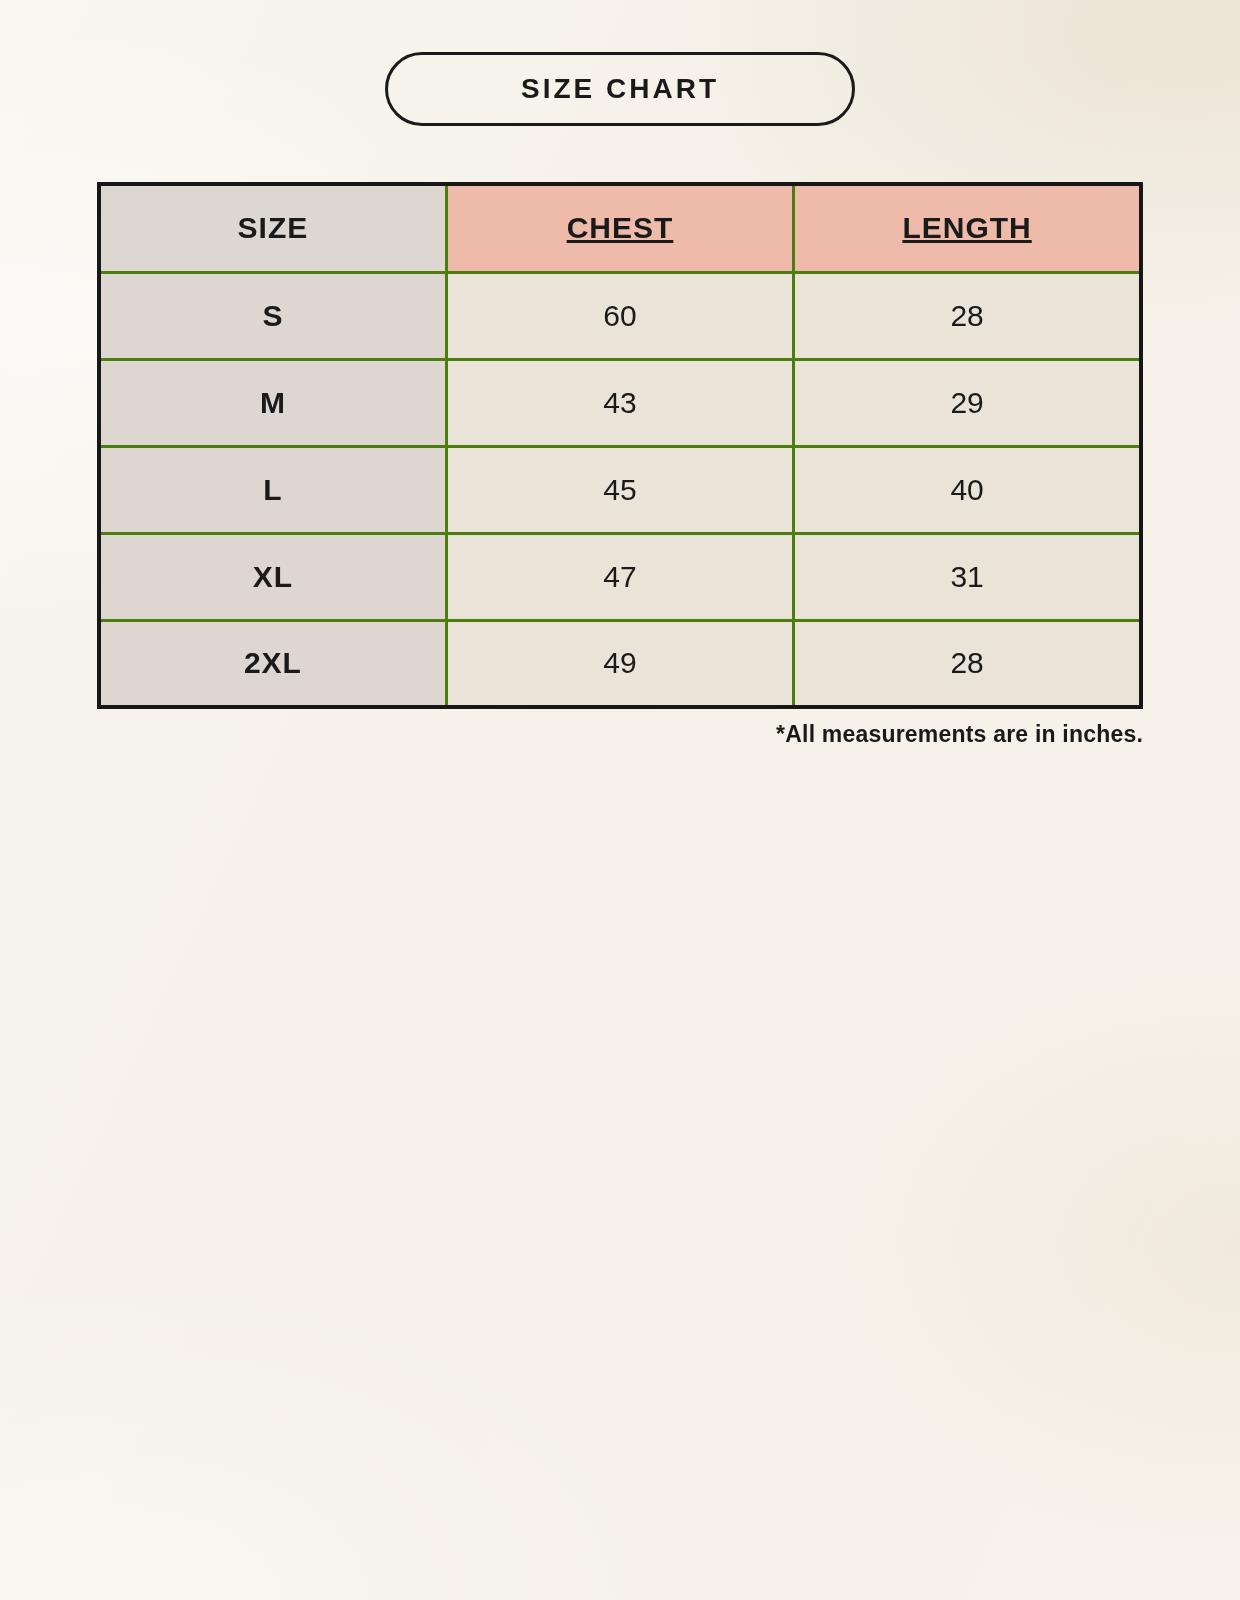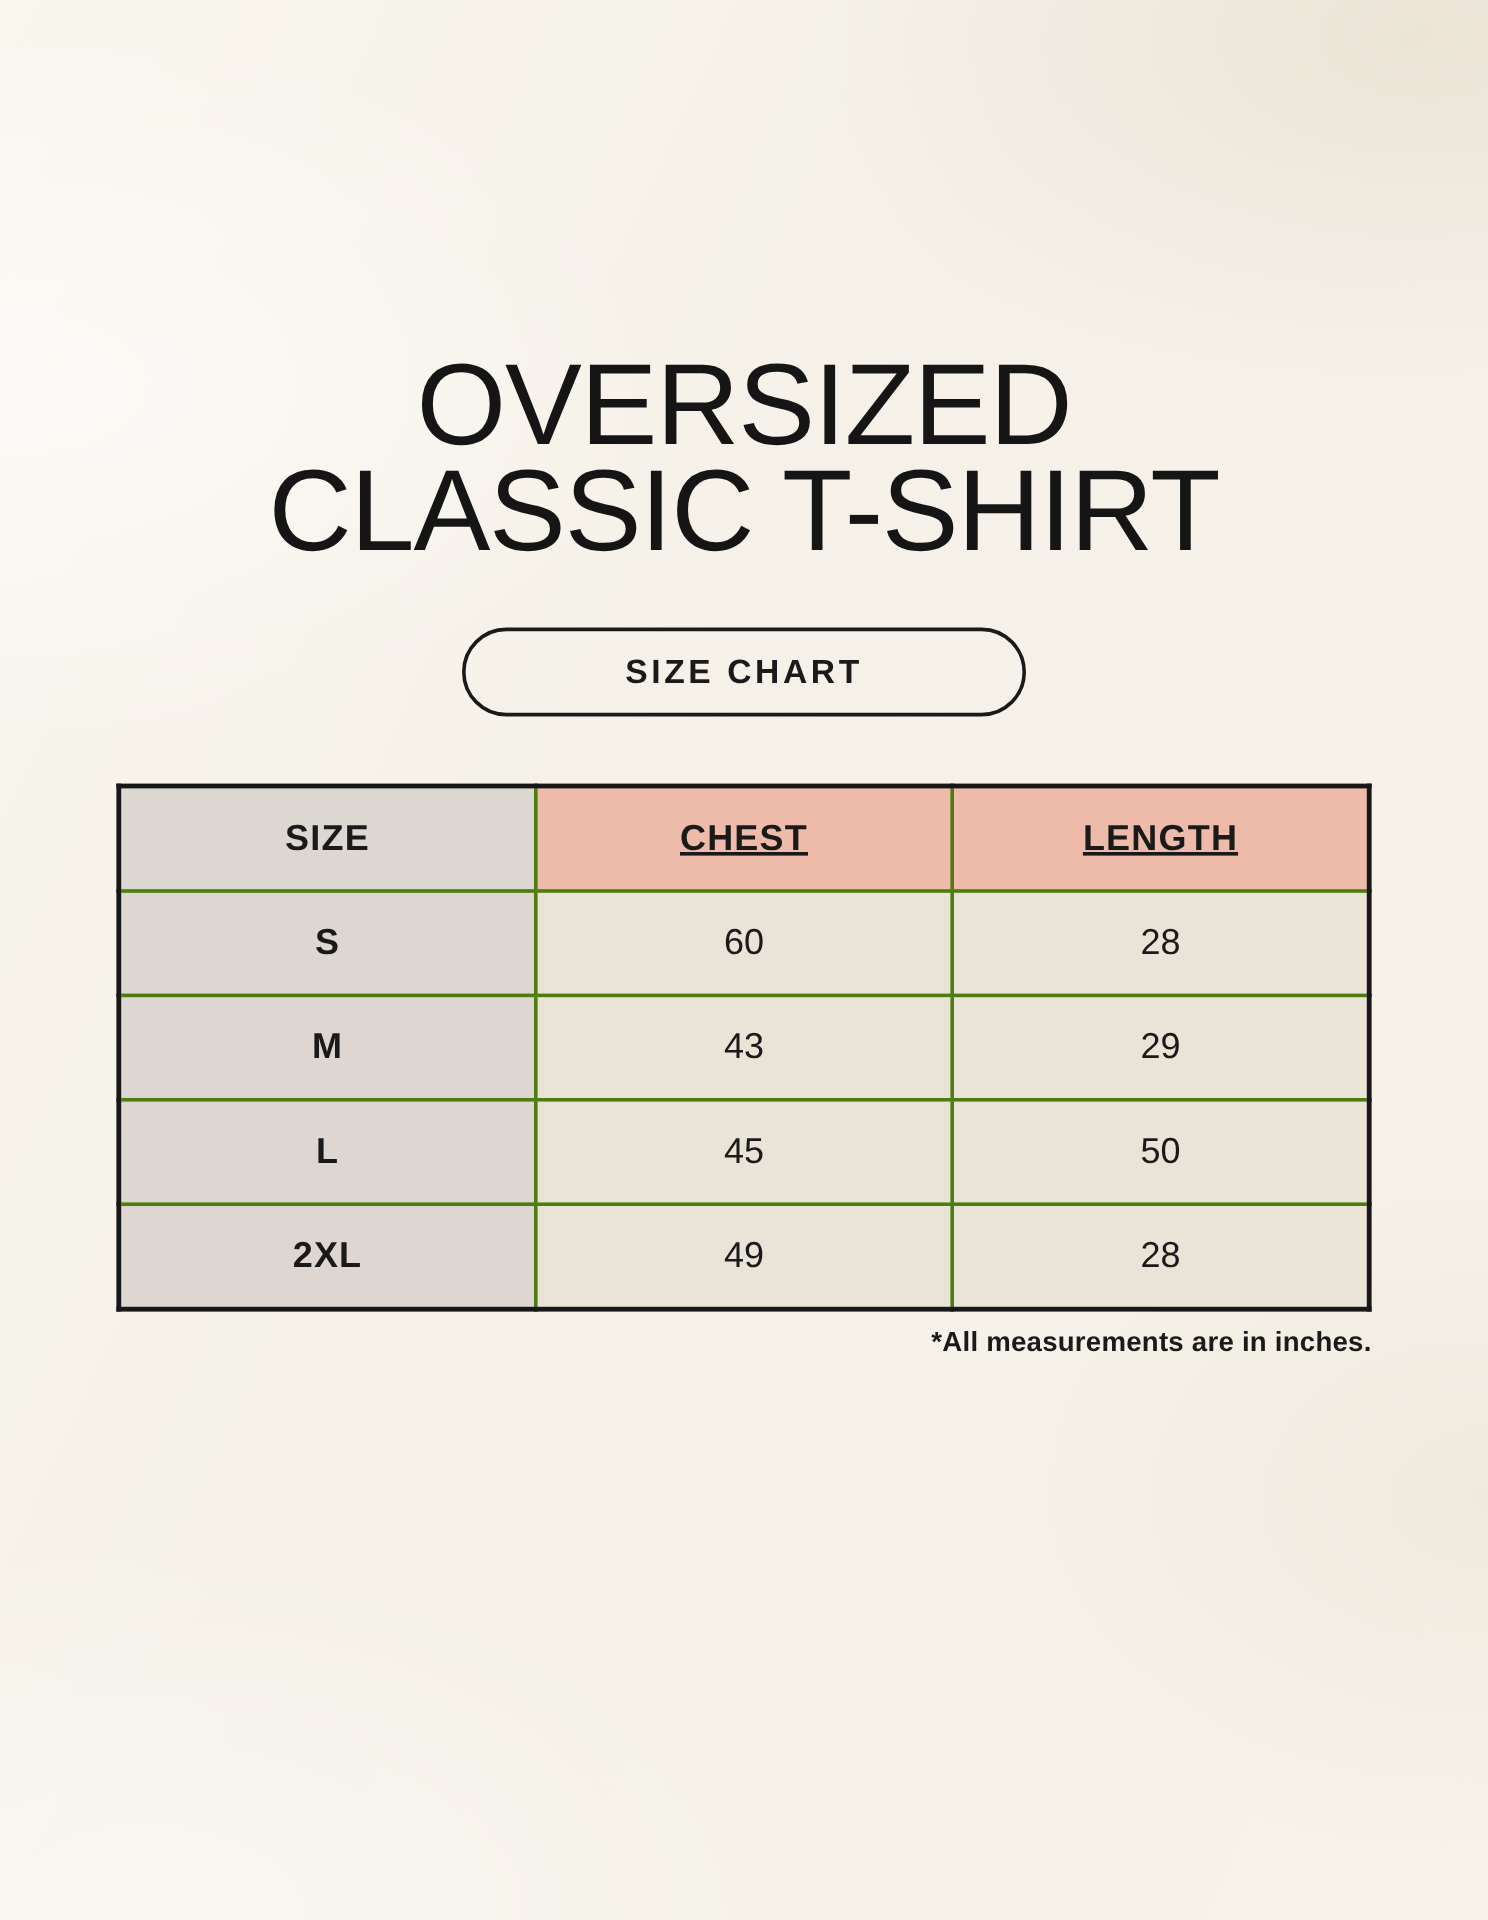--- a/index.html
+++ b/index.html
@@ -92,24 +92,20 @@
     font-weight: 700;
     letter-spacing: 0.2px;
     color: #1a1a1a;
   }
 </style>
 </head>
 <body>
 
 <div class="page">
 
-  <h1 class="title">
-    <span>OVERSIZED</span><br>
-    <span>CLASSIC T-SHIRT</span>
-  </h1>
 
   <div class="pill-row">
     <div class="pill">
       <span>SIZE CHART</span>
     </div>
   </div>
 
   <table class="size-table">
     <thead>
       <tr>
@@ -125,21 +121,26 @@
         <td class="cell-val">28</td>
       </tr>
       <tr>
         <th class="cell-size">M</th>
         <td class="cell-val">43</td>
         <td class="cell-val">29</td>
       </tr>
       <tr>
         <th class="cell-size">L</th>
         <td class="cell-val">45</td>
-        <td class="cell-val">50</td>
+        <td class="cell-val">40</td>
+      </tr>
+      <tr>
+        <th class="cell-size">XL</th>
+        <td class="cell-val">47</td>
+        <td class="cell-val">31</td>
       </tr>
       <tr>
         <th class="cell-size">2XL</th>
         <td class="cell-val">49</td>
         <td class="cell-val">28</td>
       </tr>
     </tbody>
   </table>
 
   <div class="footnote">*All measurements are in inches.</div>

